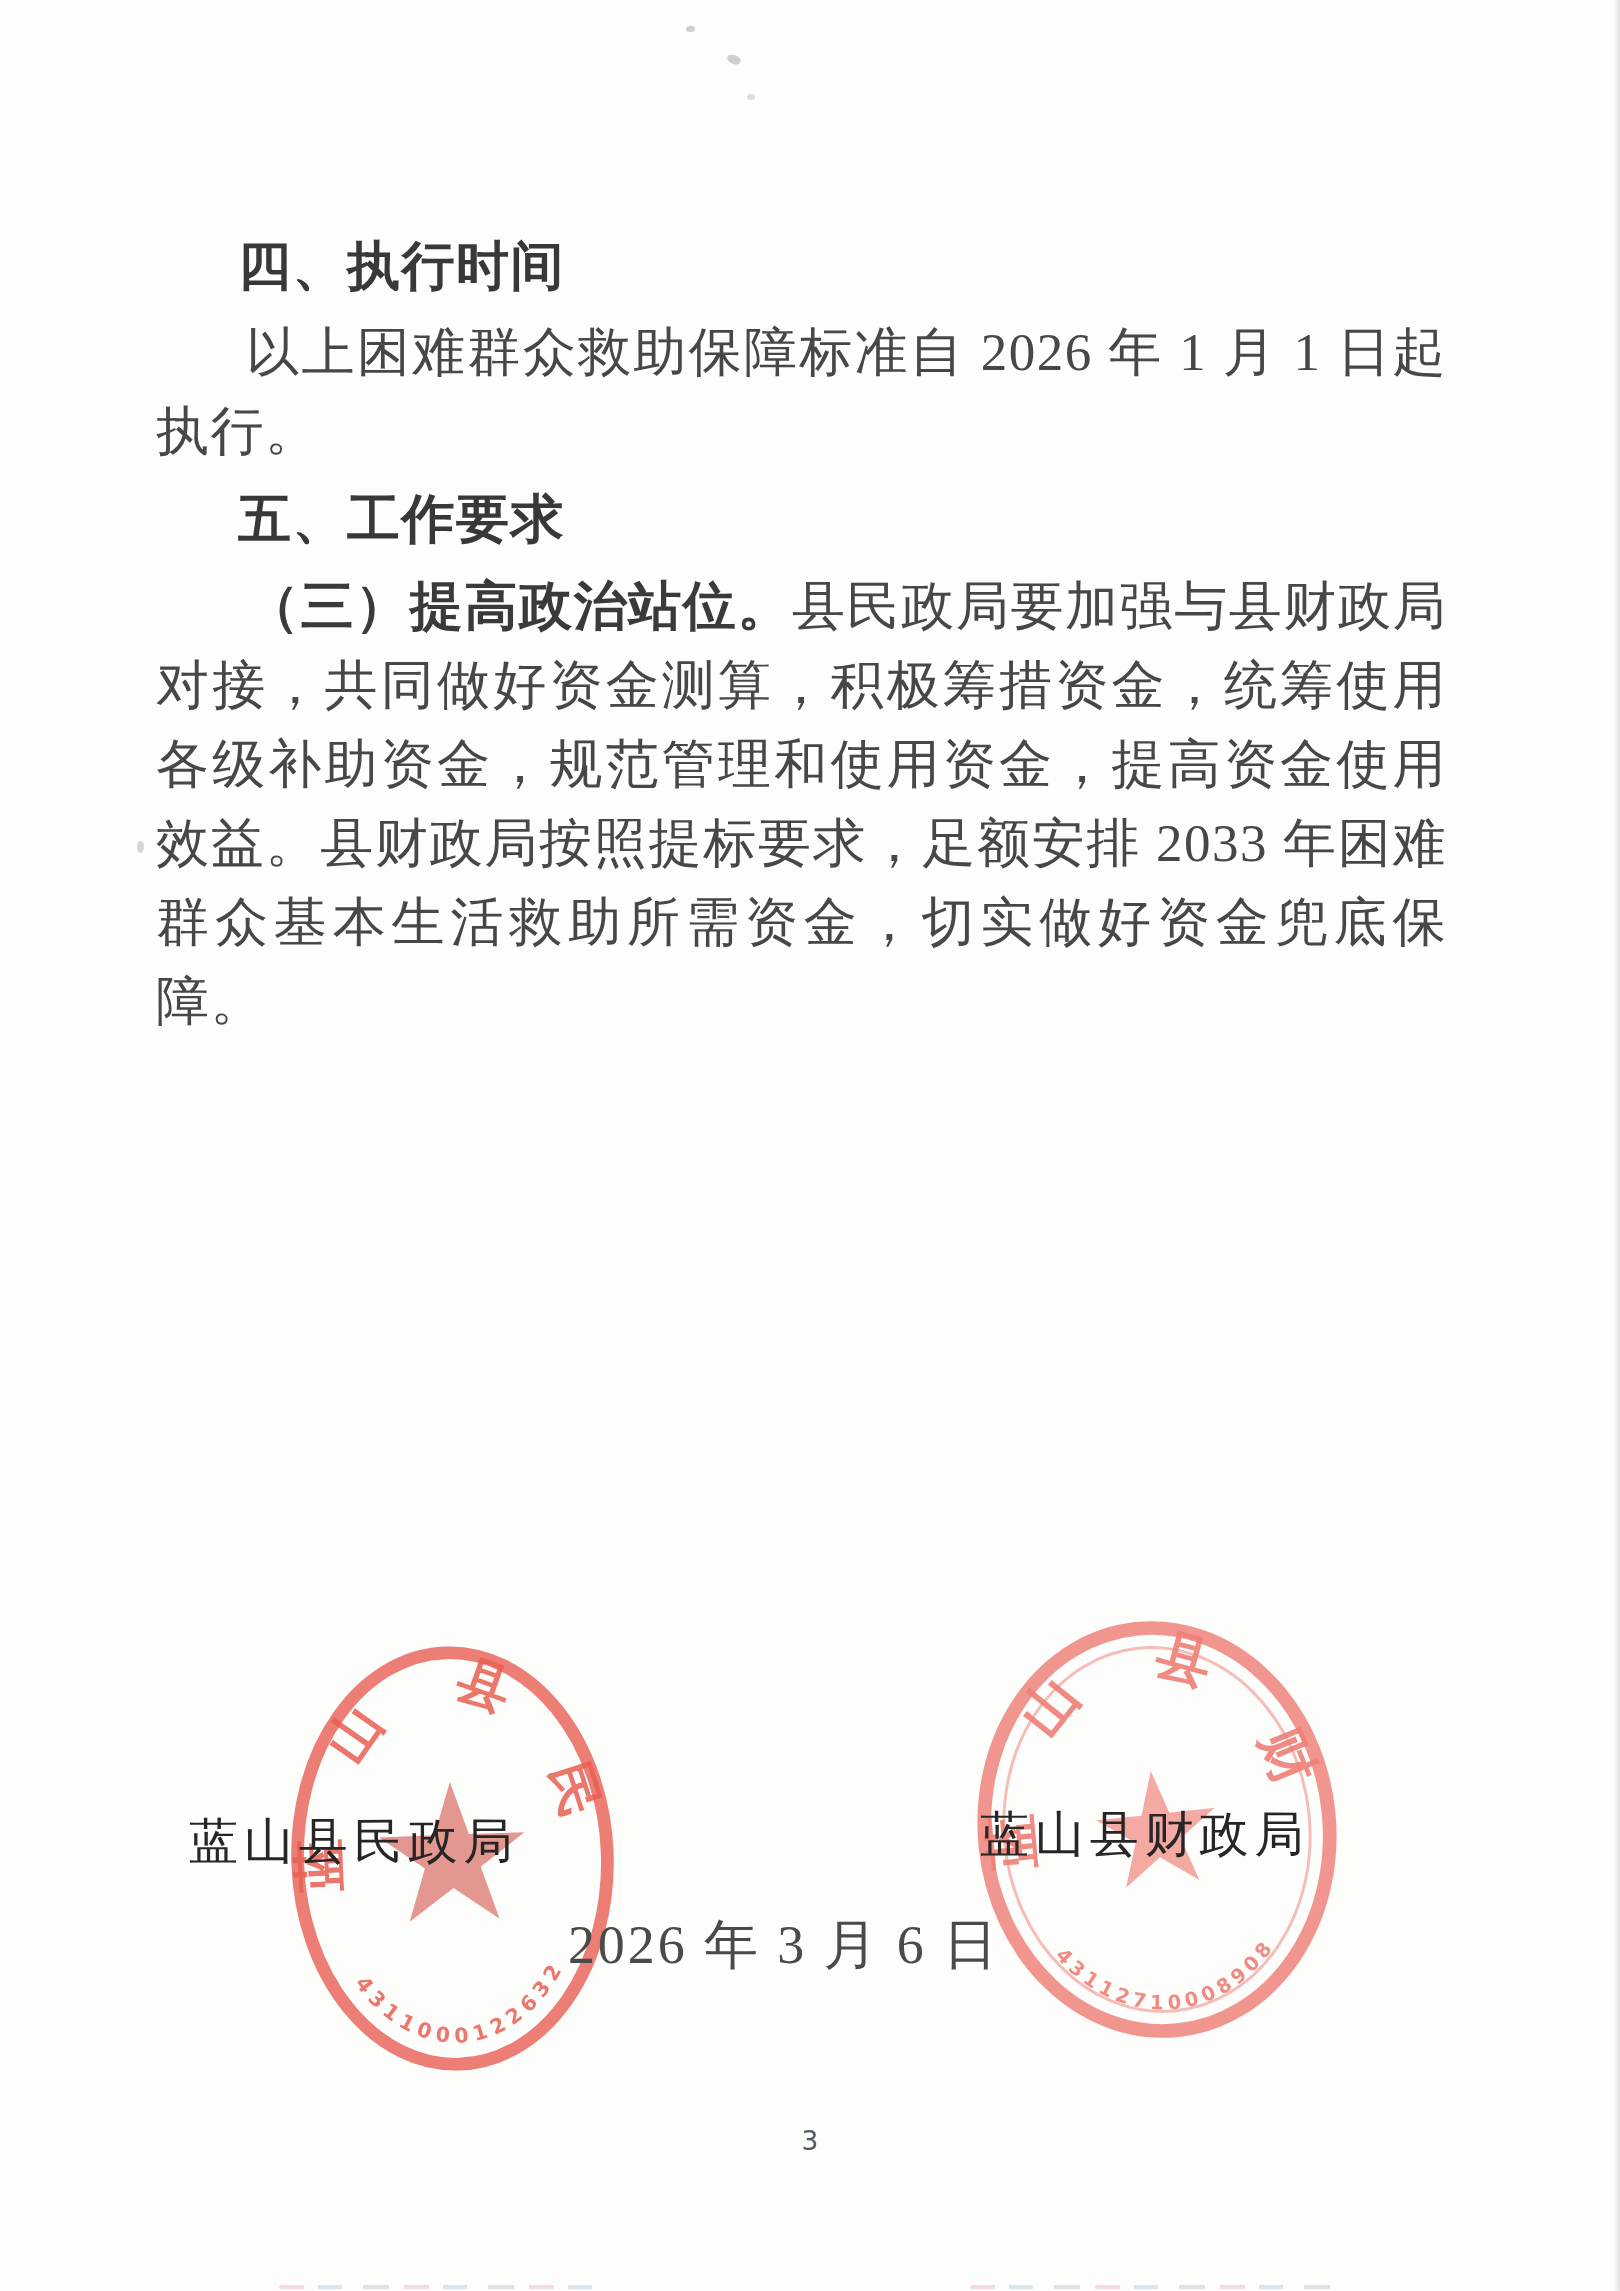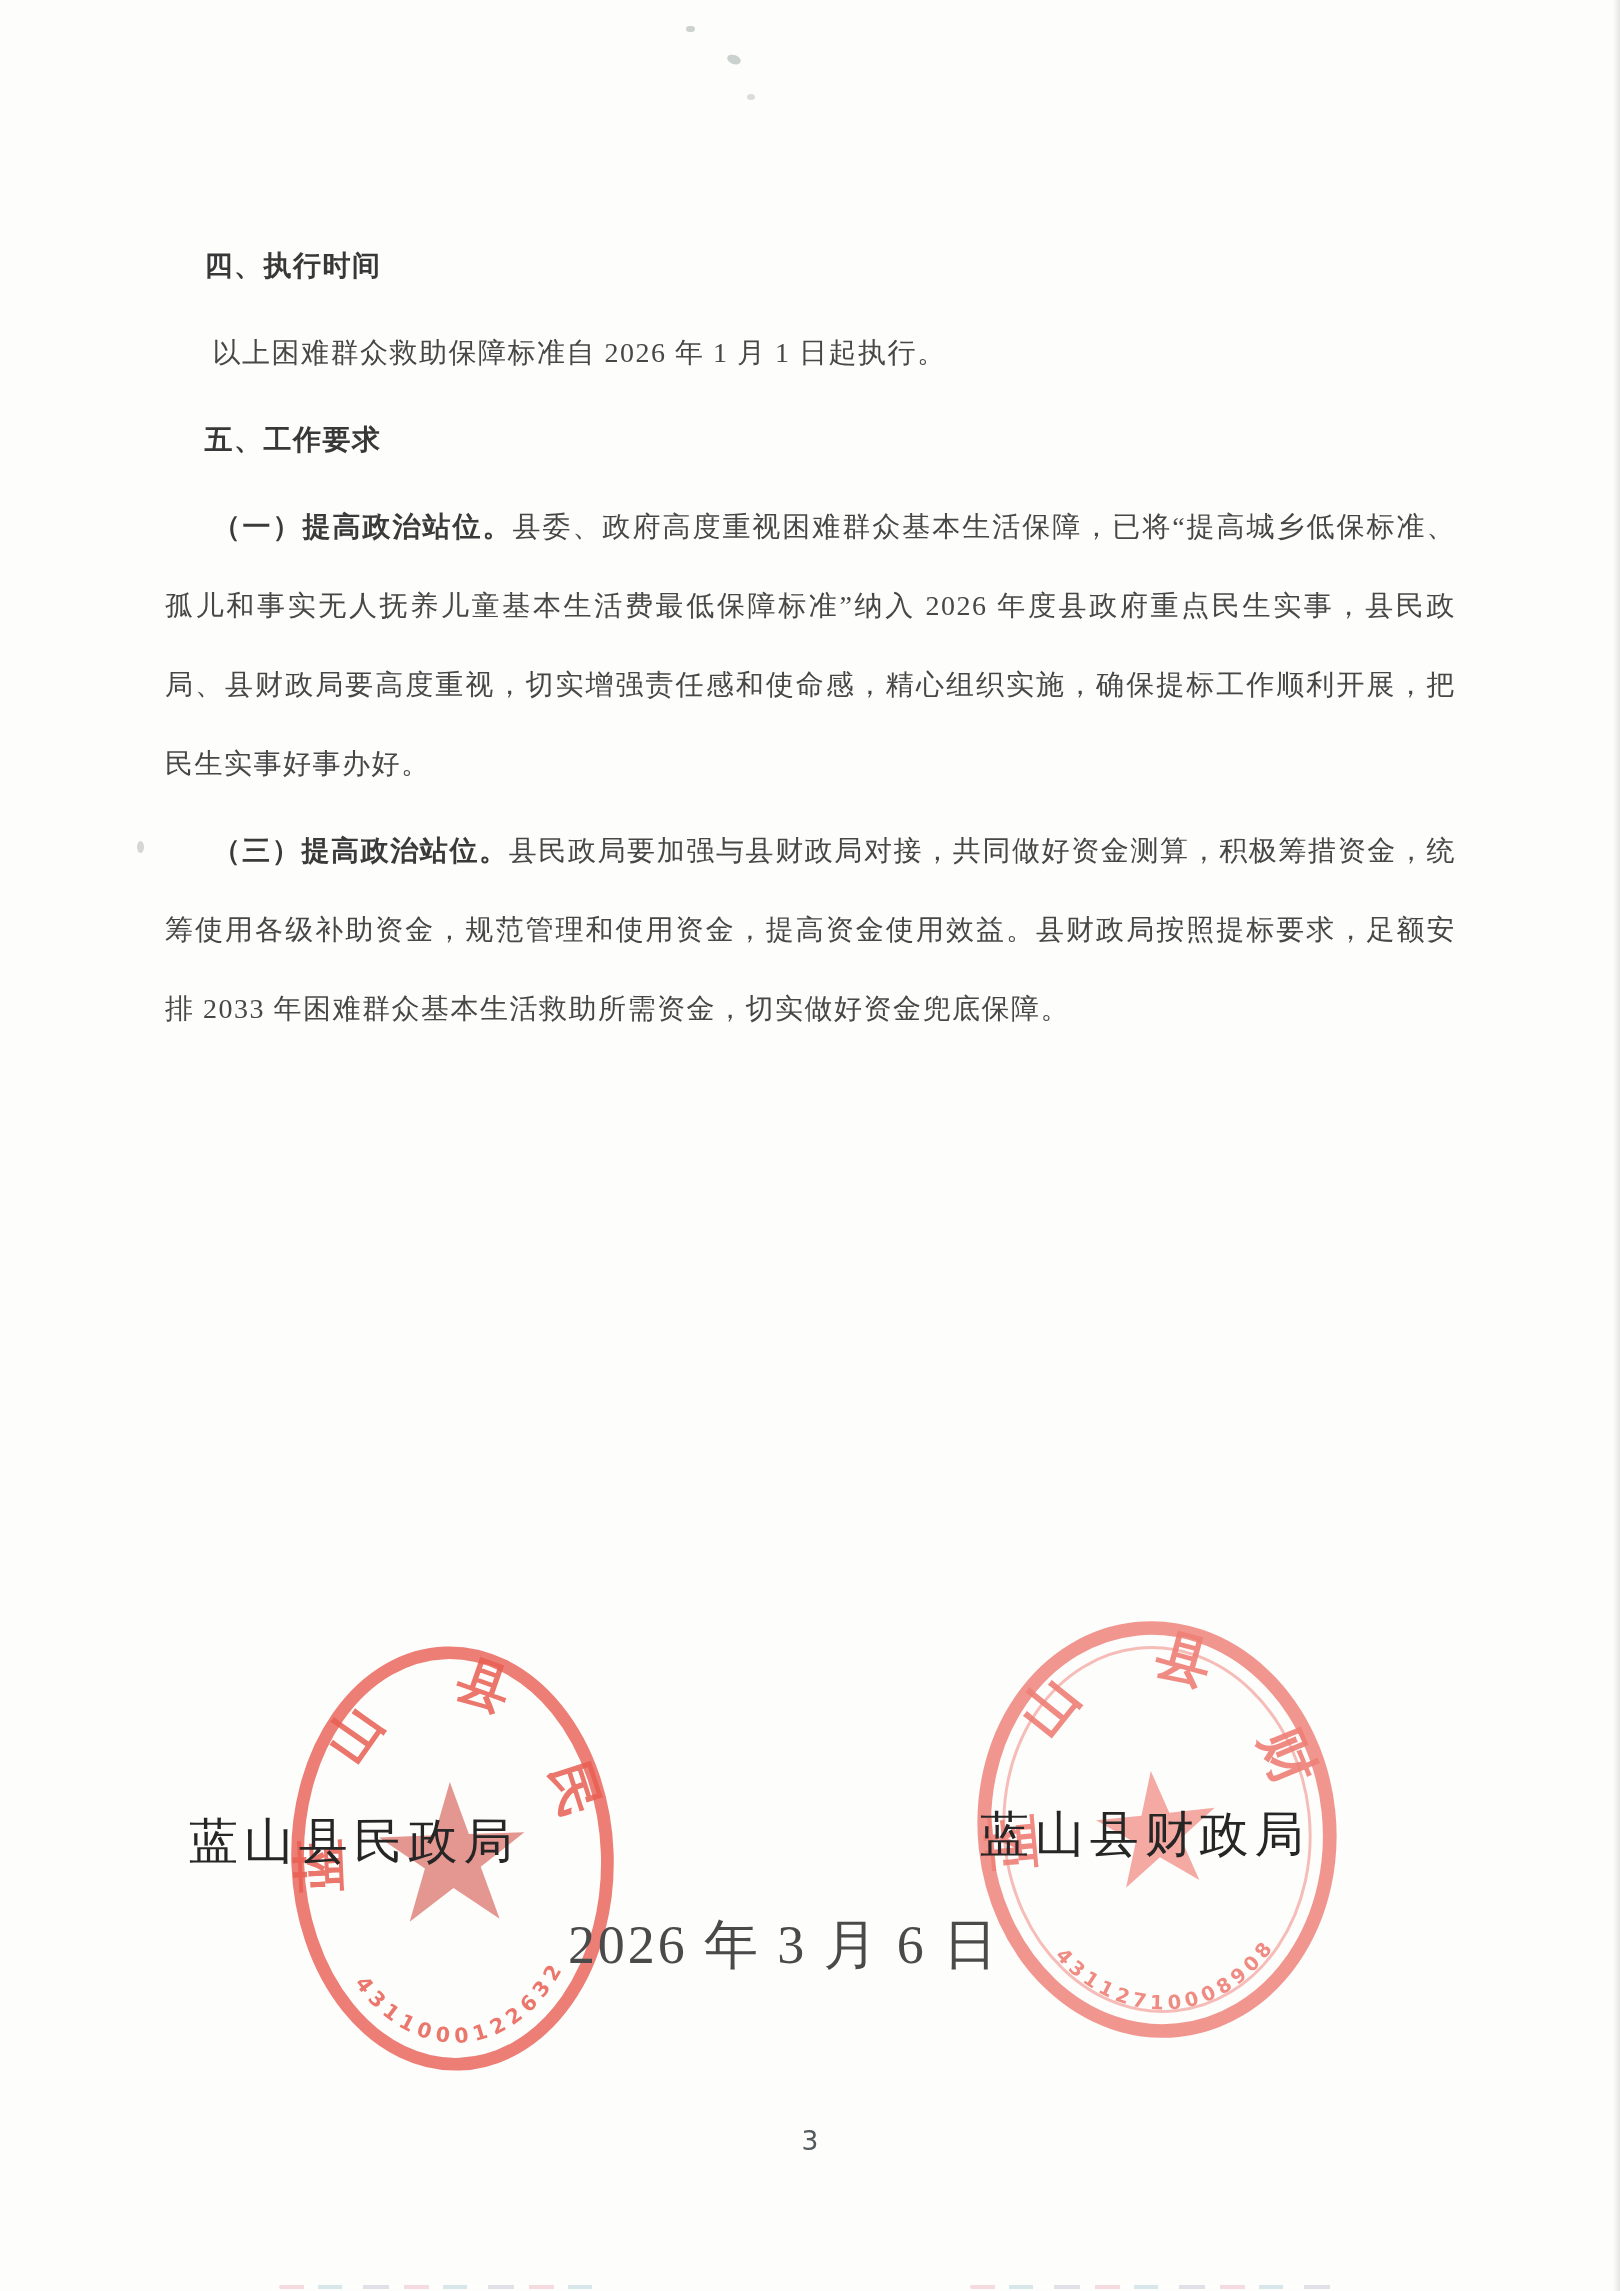--- a/index.html
+++ b/index.html
@@ -4,22 +4,22 @@
 <style>
   html,body { margin:0; padding:0; background:#e9e9e9; }
   .page {
     position:relative; width:1620px; height:2292px;
     background:#fdfdfc; overflow:hidden;
     font-family:"Liberation Serif","DejaVu Serif",serif;
     color:#424242;
   }
   
   .content {
-    position:absolute; left:157px; top:226px; width:1307px;
-    font-size:28px; line-height:79px; letter-spacing:1.5px;
+    position:absolute; left:148px; top:226px; width:1307px;
+    font-size:53px; line-height:79px; letter-spacing:1.5px;
   }
   .sec-heading {
     font-family:"DejaVu Sans","Liberation Sans",sans-serif;
     font-weight:700; color:#383838;
     text-indent:1.7em; margin:0;
   }
   .body-para {
     margin:8px; text-indent:1.7em;
     text-align:justify; text-align-last:left;
     color:#474747;
@@ -76,21 +76,20 @@
   <div class="speck speck2"></div>
   <div class="speck speck3"></div>
   <div class="speck speck4"></div>
   <div class="speck speck5"></div>
 
   <div class="content">
     <div class="sec-heading">四、执行时间</div>
     <p class="body-para">以上困难群众救助保障标准自 2026 年 1 月 1 日起执行。</p>
     <div class="sec-heading">五、工作要求</div>
 
-    <p class="body-para"><span class="lead">（一）提高政治站位。</span><span>县委、政府高度重视困难群众基本生活保障，已将“提高城乡低保标准、孤儿和事实无人抚养儿童基本生活费最低保障标准”纳入 2026 年度县政府重点民生实事，县民政局、县财政局要高度重视，切实增强责任感和使命感，精心组织实施，确保提标工作顺利开展，把民生实事好事办好。</span></p>
 
 
     <p class="body-para"><span class="lead">（三）提高政治站位。</span><span>县民政局要加强与县财政局对接，共同做好资金测算，积极筹措资金，统筹使用各级补助资金，规范管理和使用资金，提高资金使用效益。县财政局按照提标要求，足额安排 2033 年困难群众基本生活救助所需资金，切实做好资金兜底保障。</span></p>
   </div>
 
   <svg class="seal seal-left" viewBox="0 0 360 450">
     <defs>
       <path id="arcTopL" d="M 69.1 281.4 A 118 165 0 1 1 290.9 281.4" fill="none"></path>
       <path id="arcBotL" d="M 67 332.9 A 138 188 0 0 0 293 332.9" fill="none"></path>
     </defs>

